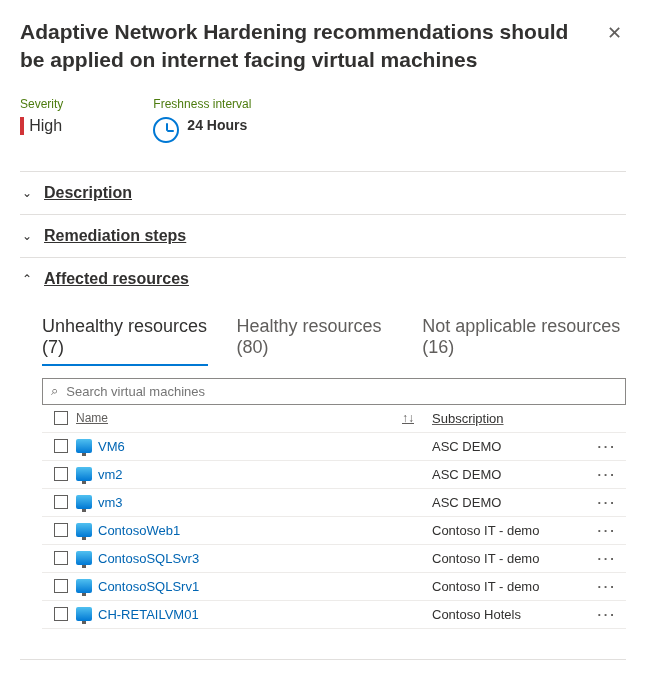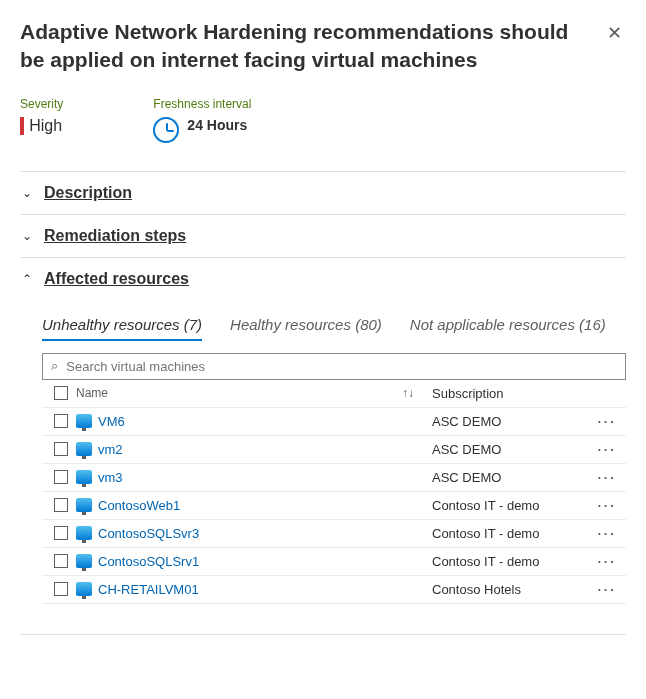--- a/index.html
+++ b/index.html
@@ -95,25 +95,24 @@
   }
   .accordion .label { font-size: 16px; font-weight: 600; text-decoration: underline; }
   .accordion.expanded { border-bottom: none; }
 
   .tabs {
     display: flex;
     gap: 28px;
     margin: 10px 0 12px 22px;
   }
   .tab {
-    font-size: 15px;
+    font-size: 18px;
     color: #605e5c;
     padding: 6px 0;
     cursor: pointer;
-    font-style: italic;
   }
   .tab.active {
     color: #323130;
     font-weight: 400;
     border-bottom: 2px solid #0078d4;
   }
 
   .table-wrap { margin-left: 22px; }
   .search-box {
     display: flex;
@@ -136,20 +135,21 @@
 
   .thead, .trow {
     display: flex;
     align-items: center;
     border-bottom: 1px solid #edebe9;
     padding: 6px 4px;
   }
   .thead {
     font-size: 12px;
     color: #605e5c;
+    text-decoration: underline;
   }
   .col-check { width: 30px; display:flex; justify-content:center; }
   .col-name { flex: 1; display:flex; align-items:center; gap:6px; }
   .col-sort { width: 30px; color:#605e5c; font-size:12px; }
   .col-sub { width: 160px; color:#323130; font-size:13px; }
   .col-menu { width: 30px; text-align:center; color:#605e5c; letter-spacing:2px; font-weight:bold; cursor:pointer; }
   .checkbox {
     width: 14px; height:14px;
     border:1px solid #605e5c;
     background:#fff;

